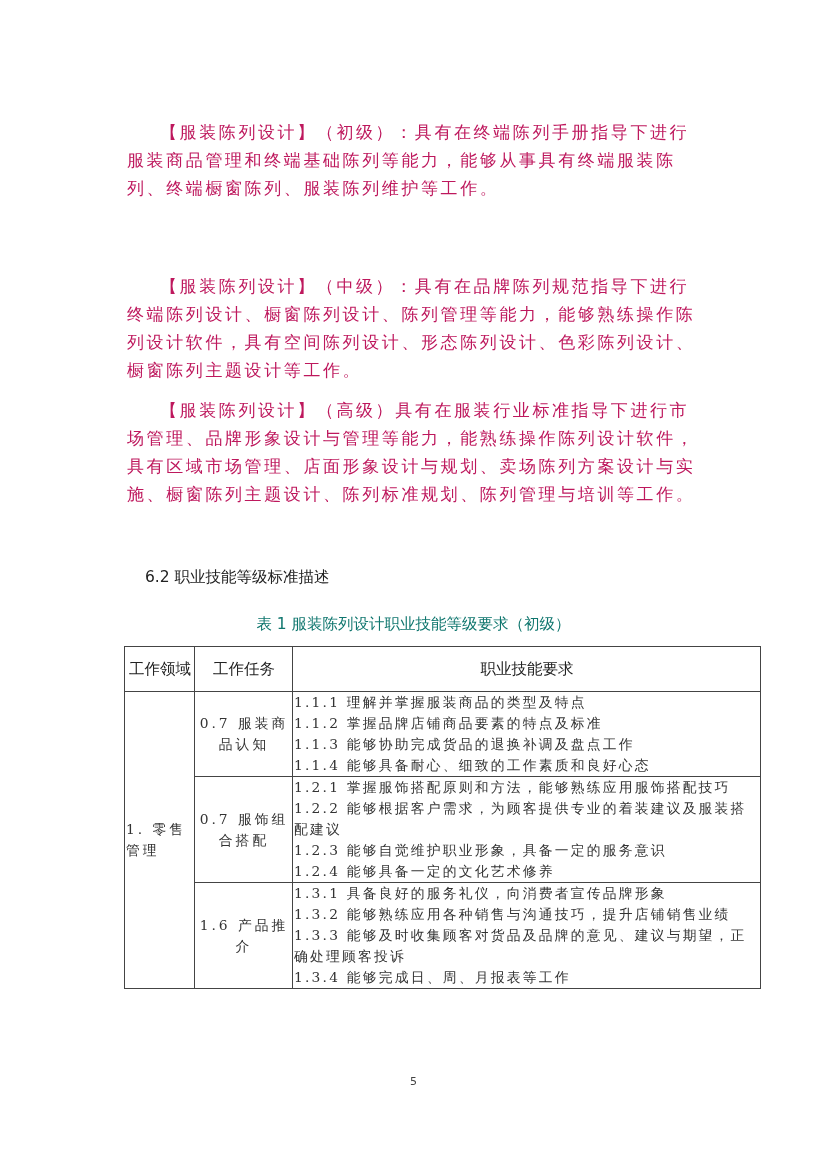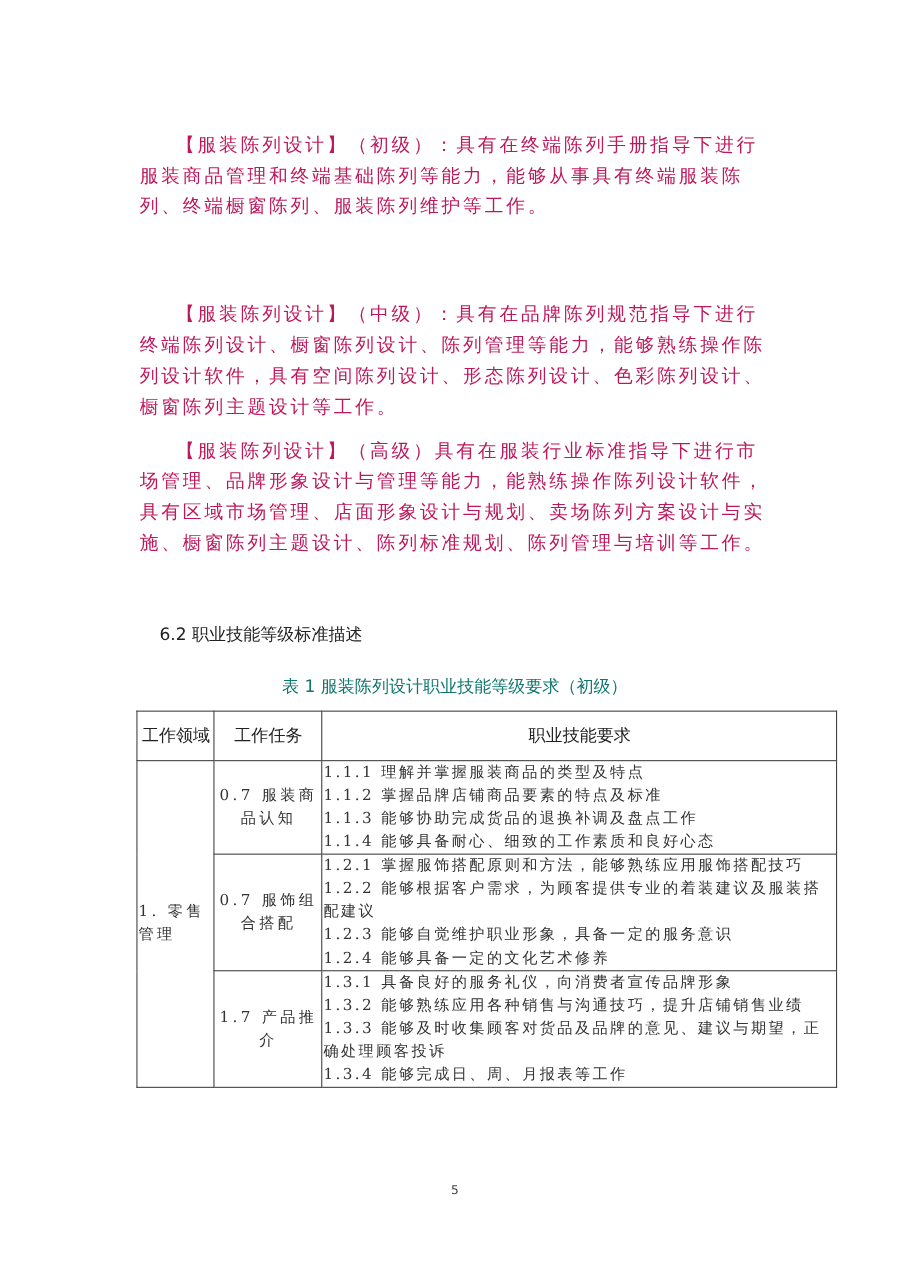--- a/index.html
+++ b/index.html
@@ -57,21 +57,21 @@
   <tr>
     <td class="c2">0.7 服饰组合搭配</td>
     <td class="c3">
       <span class="req">1.2.1 掌握服饰搭配原则和方法，能够熟练应用服饰搭配技巧</span>
       <span class="req">1.2.2 能够根据客户需求，为顾客提供专业的着装建议及服装搭配建议</span>
       <span class="req">1.2.3 能够自觉维护职业形象，具备一定的服务意识</span>
       <span class="req">1.2.4 能够具备一定的文化艺术修养</span>
     </td>
   </tr>
   <tr>
-    <td class="c2">1.7 产品推介</td>
+    <td class="c2">1.6 产品推介</td>
     <td class="c3">
       <span class="req">1.3.1 具备良好的服务礼仪，向消费者宣传品牌形象</span>
       <span class="req">1.3.2 能够熟练应用各种销售与沟通技巧，提升店铺销售业绩</span>
       <span class="req">1.3.3 能够及时收集顾客对货品及品牌的意见、建议与期望，正确处理顾客投诉</span>
       <span class="req">1.3.4 能够完成日、周、月报表等工作</span>
     </td>
   </tr>
 </tbody>
   </table>
 

